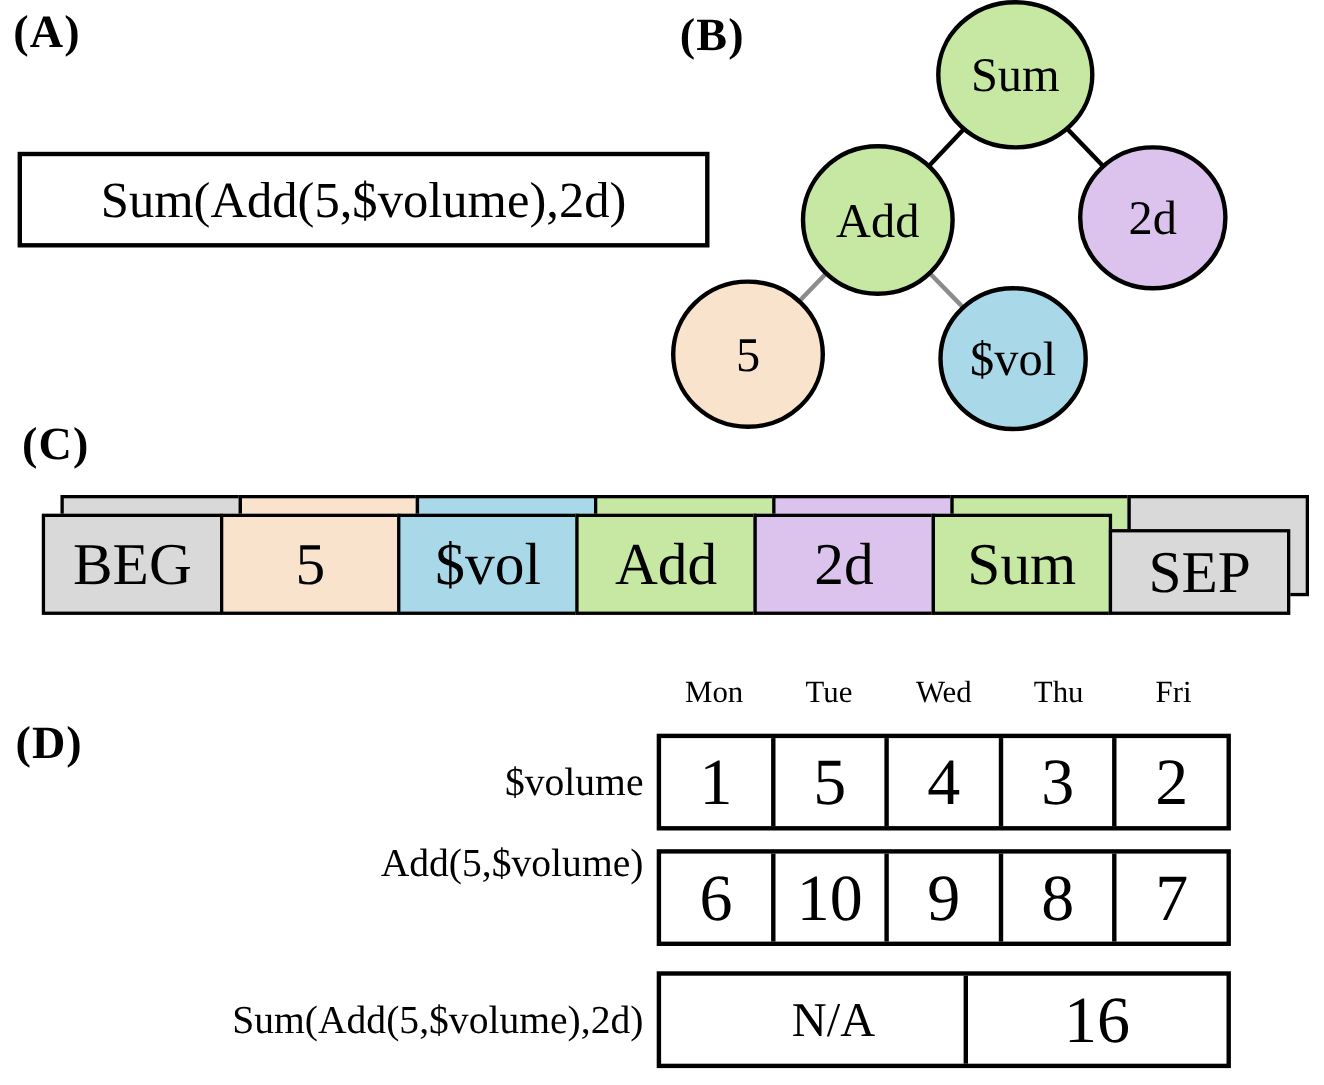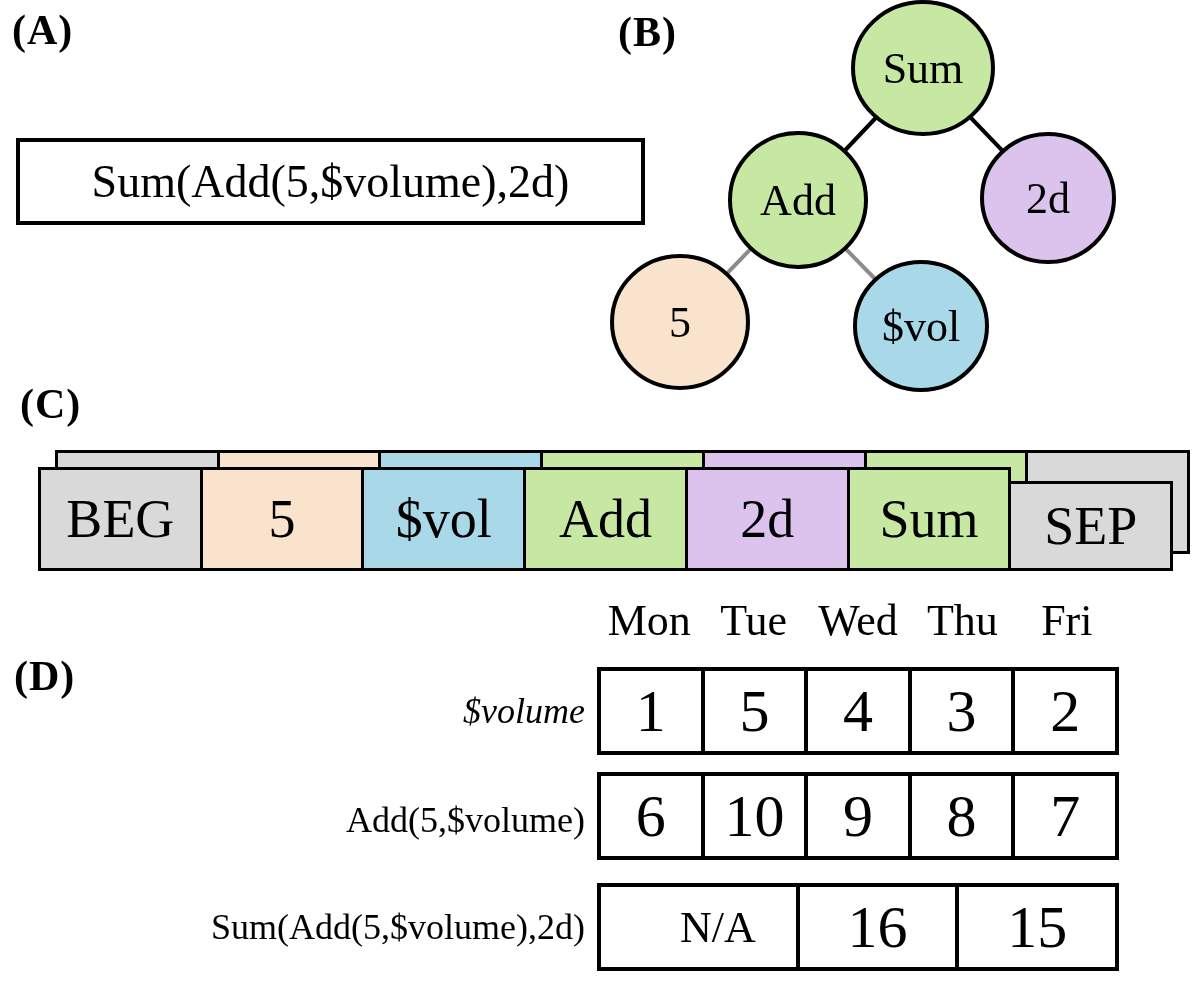--- a/index.html
+++ b/index.html
@@ -32,21 +32,21 @@
     background: #fff;
     display: flex; align-items: center; justify-content: center;
     font-size: 46px;
   }
 
   #tree-svg { position: absolute; left: 0; top: 0; pointer-events: none; }
   #tree-svg text { font-family: "Liberation Serif", "DejaVu Serif", serif; font-size: 44px; fill: #000; }
 
   .token-row {
     position: absolute;
-    width: 1135px; height: 104px;
+    width: 1135px; height: 92px;
     display: flex;
   }
   #token-back  { left: 55px; top: 450px; z-index: 1; }
   #token-front { left: 38px; top: 467px; z-index: 2; }
   .token-cell {
     flex: 1 1 0;
     box-sizing: border-box;
     border: 3px solid #000;
     display: flex; align-items: center; justify-content: center;
     font-size: 54px;
@@ -56,21 +56,21 @@
 
   .d-header {
     position: absolute;
     left: 597px; top: 602px;
     width: 522px; height: 44px;
     display: flex;
   }
   .d-header span {
     flex: 1 1 0;
     display: flex; align-items: flex-end; justify-content: center;
-    font-size: 44px;
+    font-size: 28px;
   }
   .d-row {
     position: absolute;
     left: 597px;
     width: 522px; height: 88px;
     display: flex;
     box-sizing: border-box;
     border: 4px solid #000;
     background: #fff;
   }
@@ -170,37 +170,36 @@
     </div>
 
   <div class="d-header" id="d-header">
       <span>Mon</span>
       <span>Tue</span>
       <span>Wed</span>
       <span>Thu</span>
       <span>Fri</span>
     </div>
   <div id="d-table">
-      <div class="d-row-label" style="top: 667px; font-style: italic;">$volume</div>
+      <div class="d-row-label" style="top: 667px;">$volume</div>
       <div class="d-row" style="top: 667px;">
         <div class="d-cell">1</div>
         <div class="d-cell">5</div>
         <div class="d-cell">4</div>
         <div class="d-cell">3</div>
         <div class="d-cell">2</div>
       </div>
-      <div class="d-row-label" style="top: 776px;">Add(5,$volume)</div>
+      <div class="d-row-label" style="top: 740px;">Add(5,$volume)</div>
       <div class="d-row" style="top: 772px;">
         <div class="d-cell">6</div>
         <div class="d-cell">10</div>
         <div class="d-cell">9</div>
         <div class="d-cell">8</div>
         <div class="d-cell">7</div>
       </div>
       <div class="d-row-label" style="top: 883px;">Sum(Add(5,$volume),2d)</div>
       <div class="d-row" style="top: 883px;">
         <div class="d-cell na">N/A</div>
         <div class="d-cell">16</div>
-        <div class="d-cell">15</div>
       </div>
     </div>
 
 </div>
 
 </body></html>

